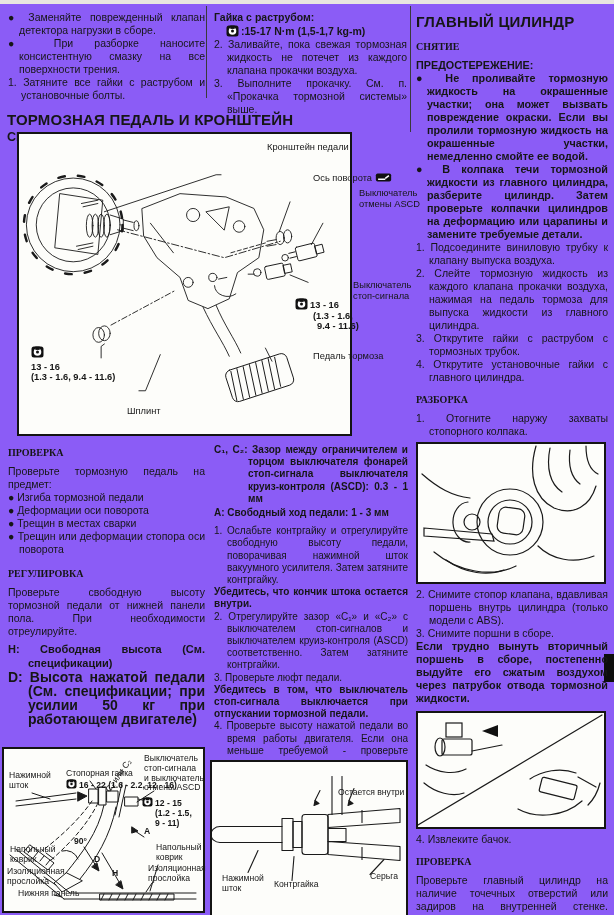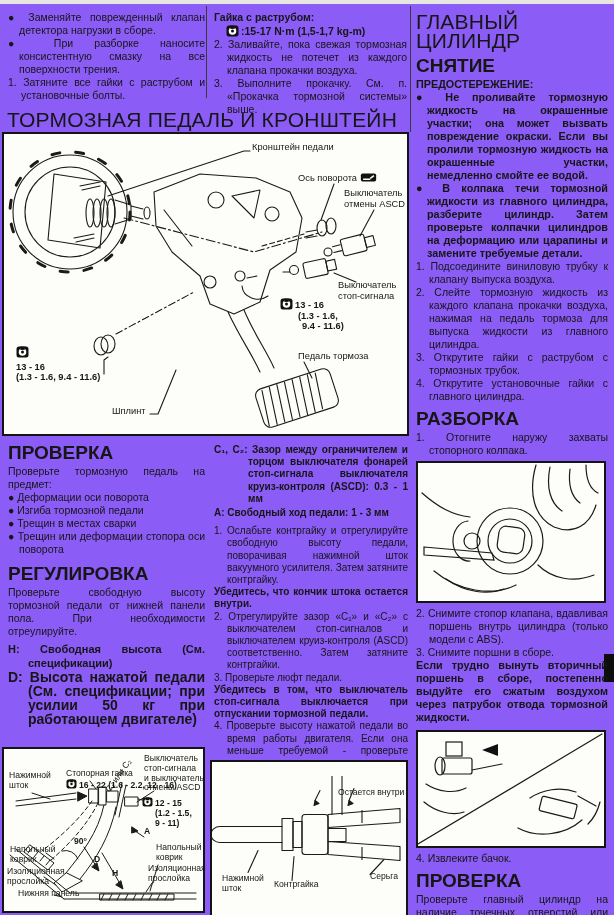--- a/index.html
+++ b/index.html
@@ -11,23 +11,23 @@
   }
   .abs { position:absolute; }
   p { margin:0; }
   .txt  { font-size:10.5px; line-height:13px; text-align:justify; }
   .txt9 { font-size:10px;  line-height:12.2px; text-align:justify; }
   .b { font-weight:bold; }
   .hang { padding-left:11px; text-indent:-11px; }
   .num  { padding-left:13px; text-indent:-13px; }
   .hang2{ padding-left:20px; text-indent:-20px; }
   .hang3{ padding-left:34px; text-indent:-34px; }
-  .h1 { font-size:21px; font-weight:normal; letter-spacing:.2px; line-height:19px; }
+  .h1 { font-size:15px; font-weight:bold; letter-spacing:.2px; line-height:19px; }
   .h2 { font-size:12.5px; font-weight:bold; line-height:15px; }
-  .h3 { font-size:19px; font-weight:bold; line-height:16px; }
+  .h3 { font-size:10px; font-weight:bold; line-height:16px;font-family:Liberation Serif, serif; }
   .mt4{margin-top:4px;} .mt6{margin-top:6px;} .mt8{margin-top:8px;} .mt10{margin-top:10px;}
   .fig { position:absolute; border:2px solid #141414; background:#fdfdfa; }
   .art { position:absolute; left:0; top:0; width:100%; height:100%; }
   .lab { position:absolute; font-size:9.3px; line-height:10.6px; white-space:nowrap; }
   .lab8{ position:absolute; font-size:8.6px; line-height:9.8px; white-space:nowrap; }
   .vrule { position:absolute; width:1px; background:#3a3a3a; }
   .ticon { width:13px; height:12px; display:inline-block; vertical-align:-2px; margin-right:2px; }
   .ticon-s { width:11px; height:10px; display:inline-block; vertical-align:-1px; margin-right:2px; }
   .gicon { width:17px; height:9px; display:inline-block; vertical-align:-1px; margin-left:3px; }
   .pframe { border:2px solid #141414; background:#fdfdfa; position:relative; }
@@ -71,21 +71,21 @@
 
   <div class="abs" style="left:214px;top:7px;width:193px">
     <p class="txt b">Гайка с раструбом:</p>
     <p class="txt b" style="padding-left:12px;margin-top:1px"><svg class="ticon">
           <use href="#sym-torque"></use>
         </svg><span>:15-17 N·m (1,5-1,7 kg-m)</span></p>
     <p class="txt num">2. Заливайте, пока свежая тормозная жидкость не потечет из каждого клапана прокачки воздуха.</p>
     <p class="txt num">3. Выполните прокачку. См. п. «Прокачка тормозной системы» выше.</p>
   </div>
 
-  <div class="fig" style="left:2px;top:128px;width:407px;height:304px">
+  <div class="fig" style="left:17px;top:128px;width:335px;height:304px">
     <svg class="art" viewBox="0 0 403 300">
       <g stroke="#1a1a1a" fill="none" stroke-width="1.1" stroke-linecap="round" stroke-linejoin="round">
 
         <circle cx="66" cy="78" r="57"></circle>
         <circle cx="66" cy="78" r="60" stroke-dasharray="8 16" stroke-width="3"></circle>
         <circle cx="66" cy="78" r="45"></circle>
         <polygon points="50,40 102,48 96,114 44,106"></polygon>
         <ellipse cx="86" cy="79" rx="4" ry="14"></ellipse>
           <ellipse cx="93" cy="79" rx="4" ry="14"></ellipse>
         <ellipse cx="100" cy="79" rx="4" ry="14"></ellipse>
@@ -183,22 +183,22 @@
           </svg></div>
       <div style="margin-top:3px">13 - 16</div>
       <div>(1.3 - 1.6, 9.4 - 11.6)</div>
     </div>
     <div class="lab" style="left:108px;top:272px">Шплинт</div>
   </div>
 
   <div class="abs" style="left:8px;top:441px;width:197px">
     <div class="h3">ПРОВЕРКА</div>
     <p class="txt mt4">Проверьте тормозную педаль на предмет:</p>
+    <p class="txt hang">● Изгиба тормозной педали</p>
     <p class="txt hang">● Деформации оси поворота</p>
-    <p class="txt hang">● Изгиба тормозной педали</p>
     <p class="txt hang">● Трещин в местах сварки</p>
     <p class="txt hang">● Трещин или деформации стопора оси поворота</p>
     <div class="h3 mt10">РЕГУЛИРОВКА</div>
     <p class="txt mt4">Проверьте свободную высоту тормозной педали от нижней панели пола. При необходимости отреулируйте.</p>
     <p class="txt b hang2 mt4" style="font-size:11px;line-height:14px">H: Свободная высота (См. спецификации)</p>
     <p class="txt b hang2" style="font-size:14px;line-height:14px">D: Высота нажатой педали (См. спецификации; при усилии 50 кг при работающем двигателе)</p>
   </div>
 
   <div class="fig" style="left:2px;top:743px;width:203px;height:166px">
     <svg class="art" viewBox="0 0 199 162">

